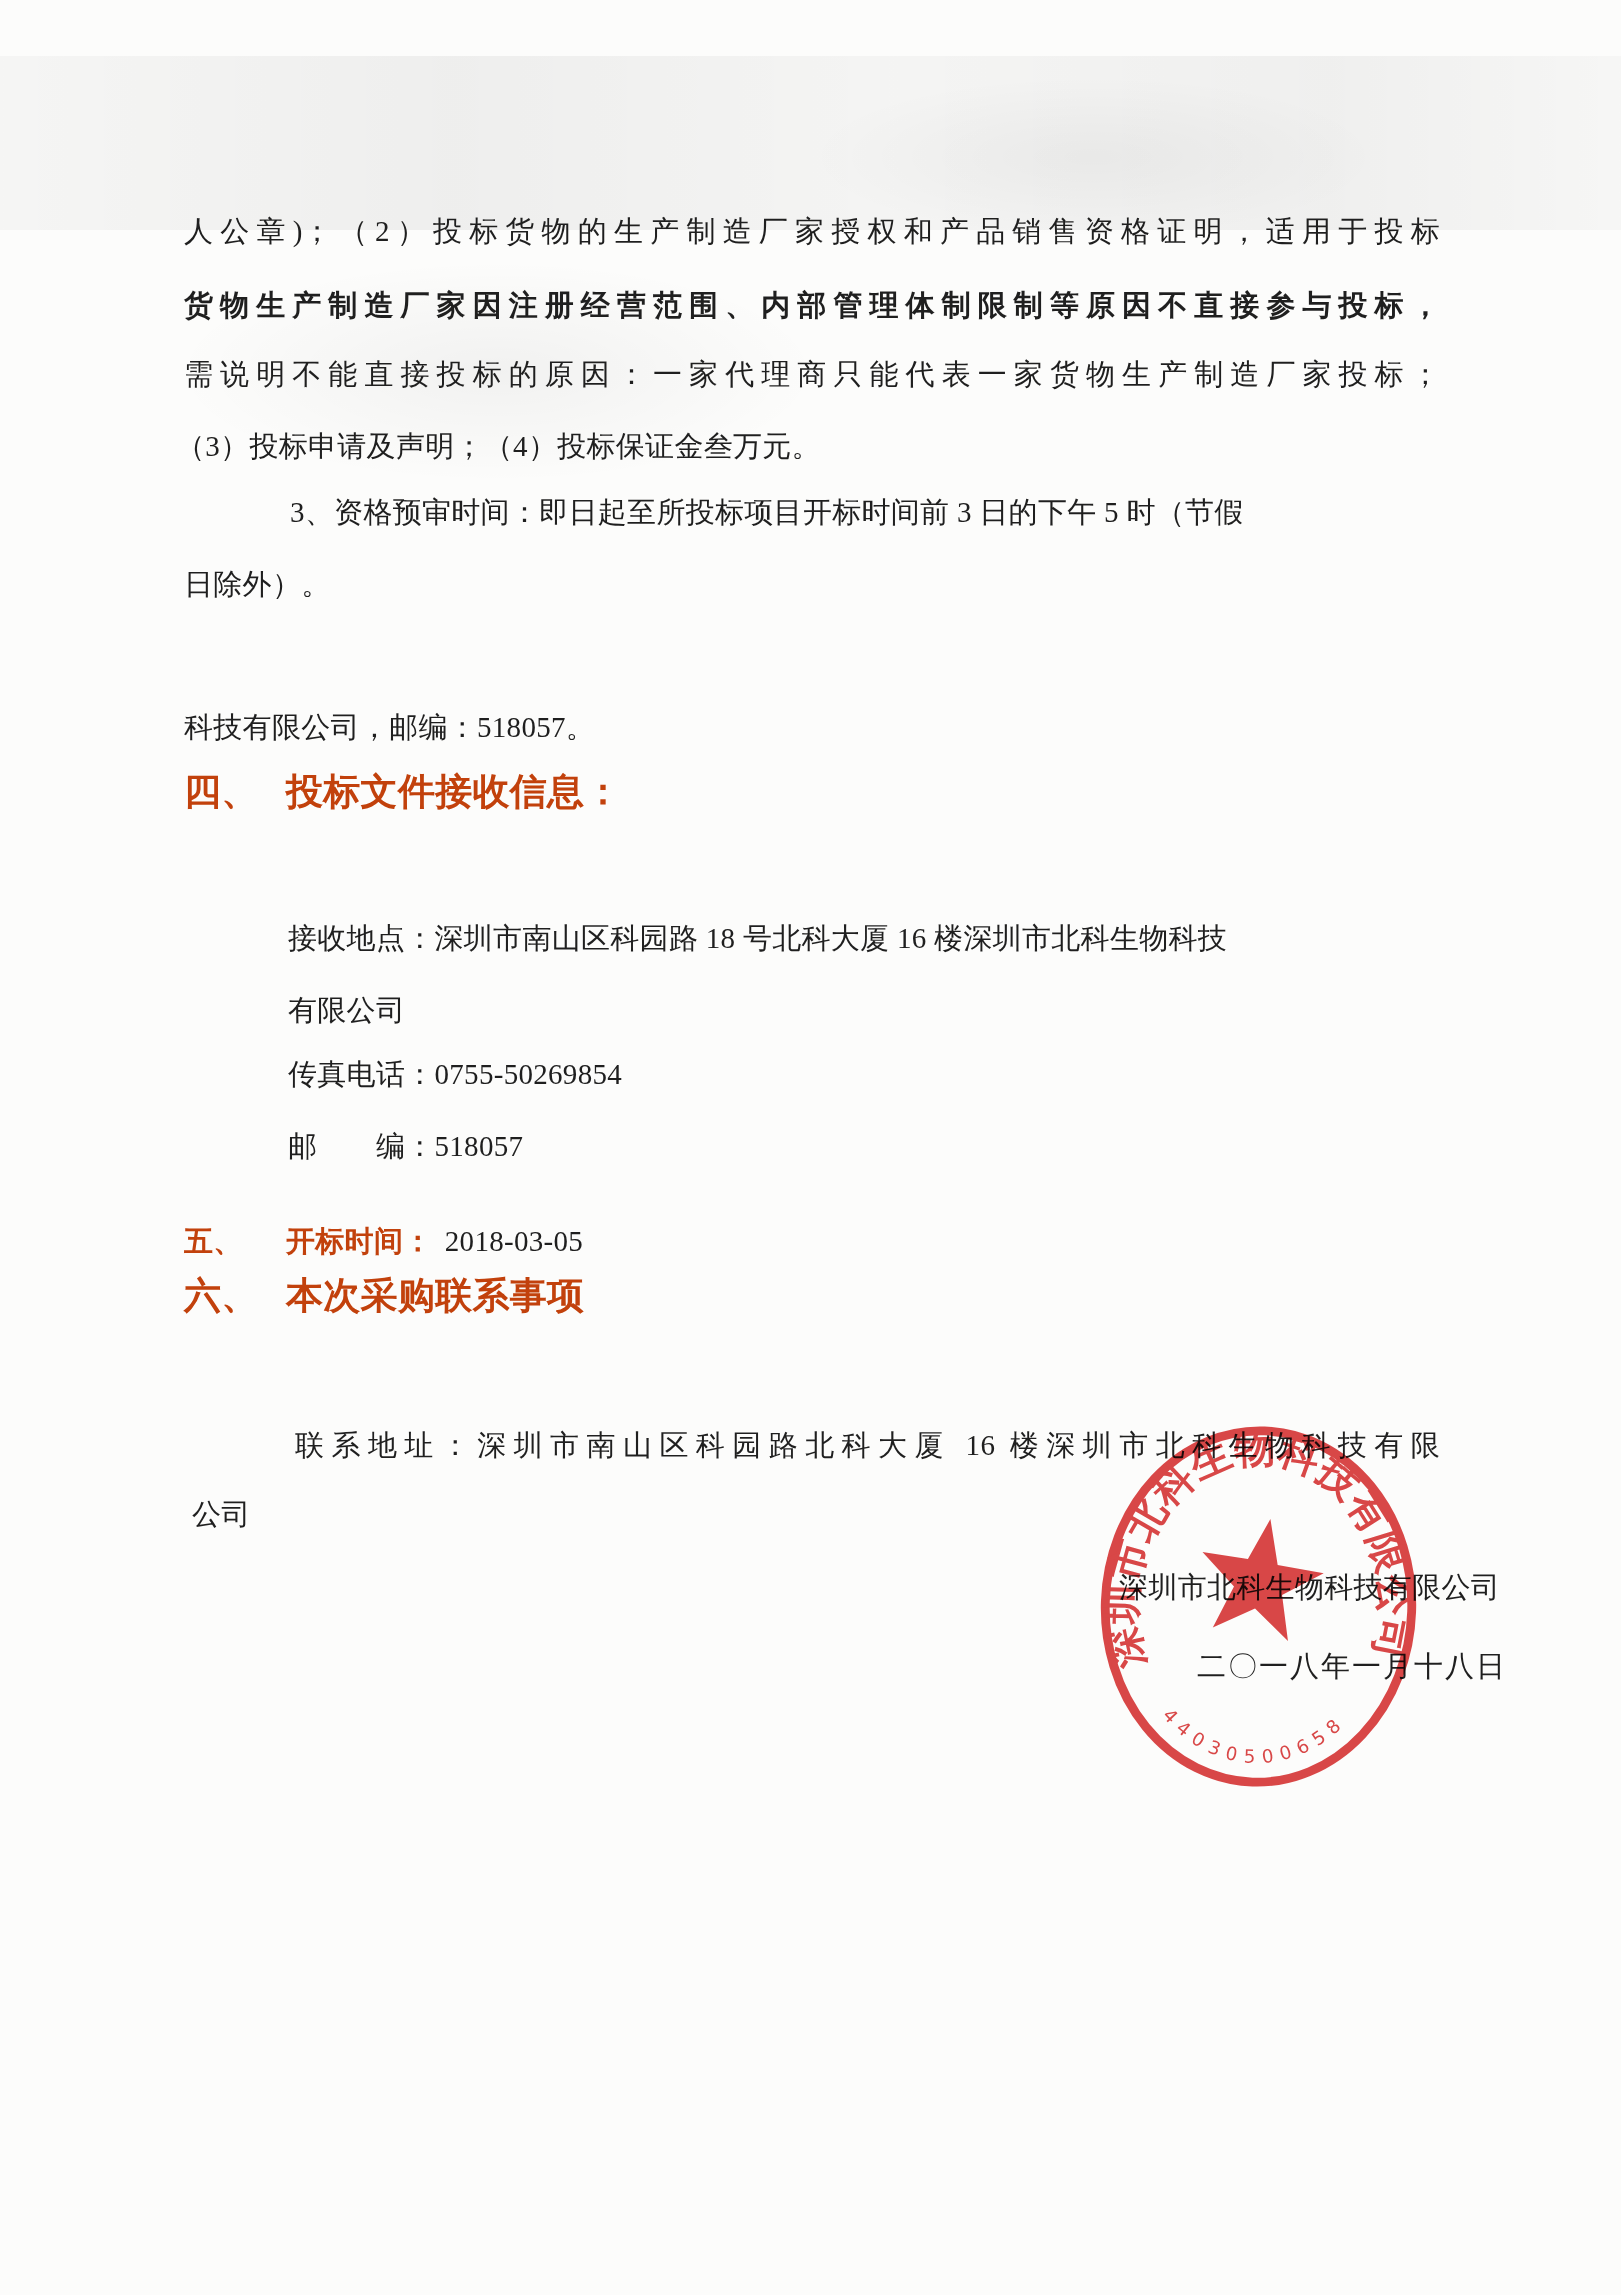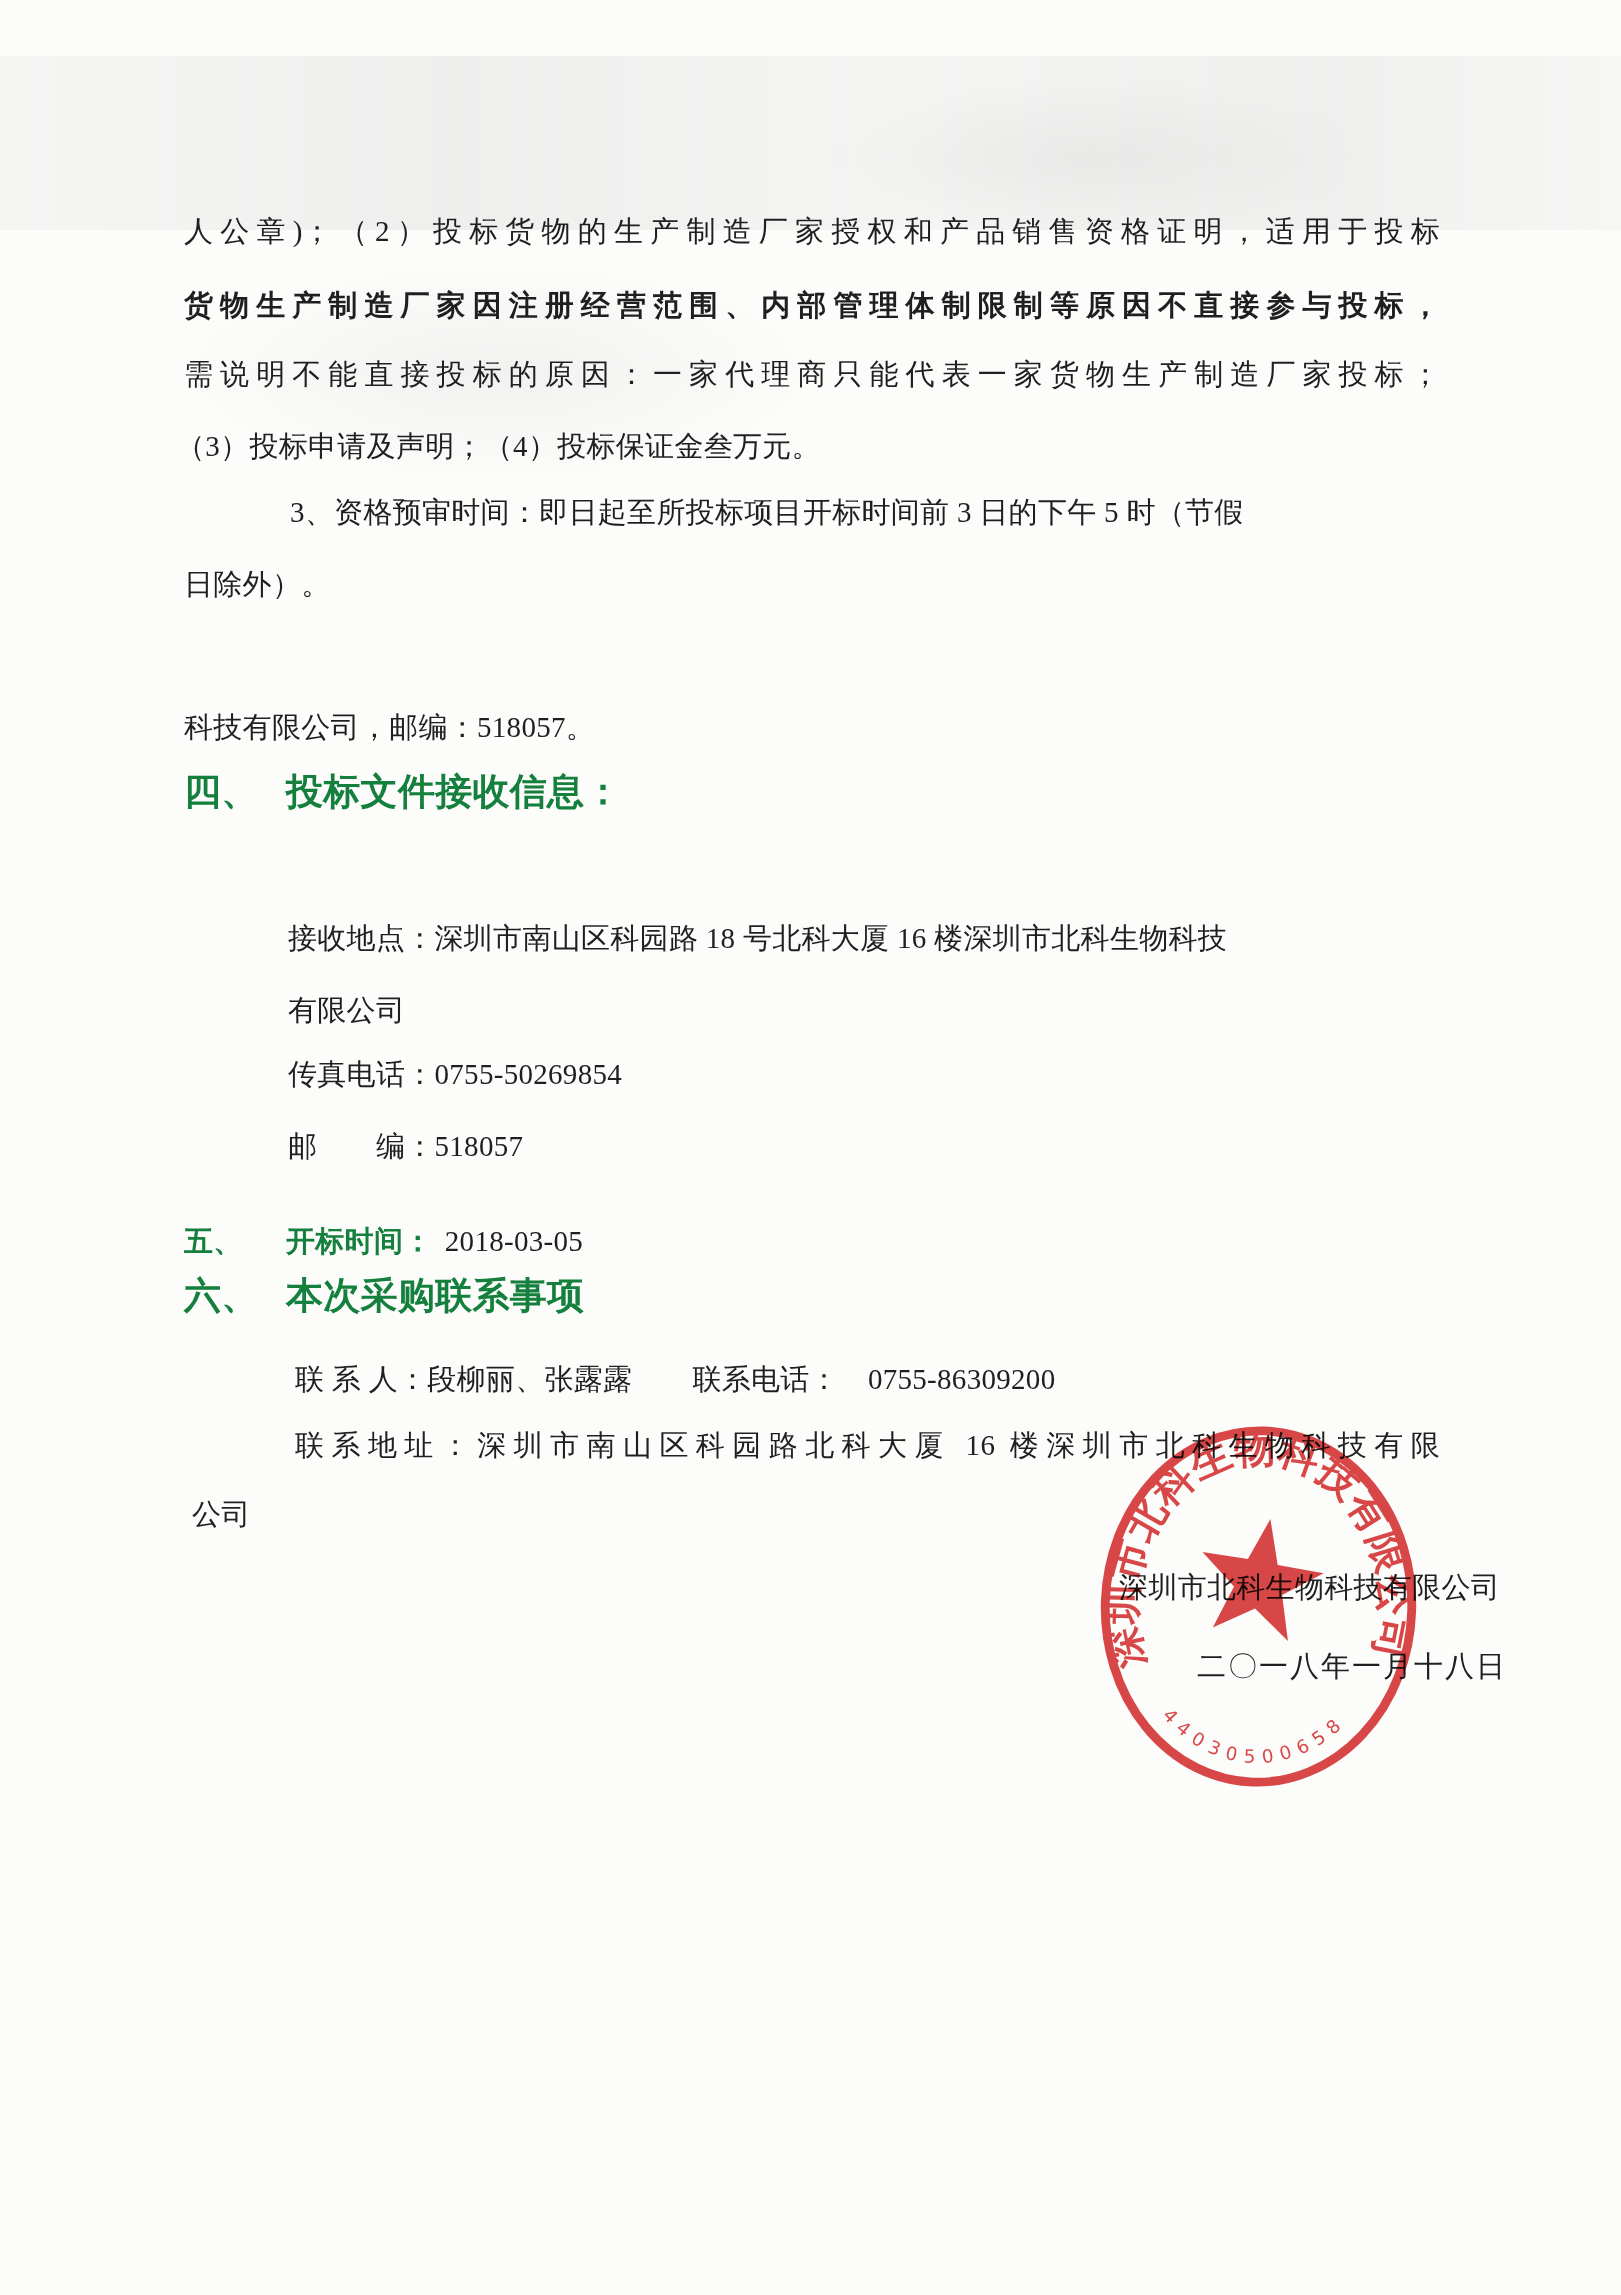--- a/index.html
+++ b/index.html
@@ -22,21 +22,21 @@
   }
   .scan-blotch-b{
     position:absolute;left:804px;top:75px;width:579px;height:164px;
     background:radial-gradient(ellipse at 50% 50%,rgba(0,0,0,.04),rgba(0,0,0,0) 70%);
   }
   .line{
     position:absolute;
     font-size:29px;line-height:1.06;white-space:nowrap;letter-spacing:0.3px;
   }
   .just{text-align:justify;text-align-last:justify;}
-  .bold{font-weight:bold;color:#15803d;}
+  .bold{font-weight:bold;color:#c2410c;}
   .num{display:inline-block;min-width:102px;}
   
   .l1 {top:216px;left:184px;width:1256px;}
   .l2 {top:290px;left:184px;width:1256px;font-weight:bold;}
   .l3 {top:359px;left:184px;width:1256px;}
   .l4 {top:431px;left:176px;}
   .l5 {top:497px;left:290px;}
   .l6 {top:569px;left:184px;}
   .l7 {top:640px;left:286px;}
   .l8 {top:712px;left:184px;}
@@ -95,23 +95,20 @@
   <div class="line l14">邮　　编：518057</div>
 
   <div class="line l15">
     <span class="num bold">五、</span><span class="bold">开标时间：</span><span class="date-value">2018-03-05</span>
   </div>
 
   <div class="line l16 bold">
     <span class="num">六、</span><span>本次采购联系事项</span>
   </div>
 
-  <div class="line l17">
-    <span>联 系 人：段柳丽、张露露</span><span class="phone-label">联系电话：</span><span class="phone-value">0755-86309200</span>
-  </div>
 
   <div class="line l18 just">联系地址：深圳市南山区科园路北科大厦 16 楼深圳市北科生物科技有限</div>
   <div class="line l19">公司</div>
 
   <div class="line l20">深圳市北科生物科技有限公司</div>
   <div class="line l21">二〇一八年一月十八日</div>
 
   <svg class="seal" viewBox="0 0 520 580" xmlns="http://www.w3.org/2000/svg">
     <defs>
       <path id="ringArc" d="M 97 380 A 180 212 0 1 1 423 380" fill="none"></path>

